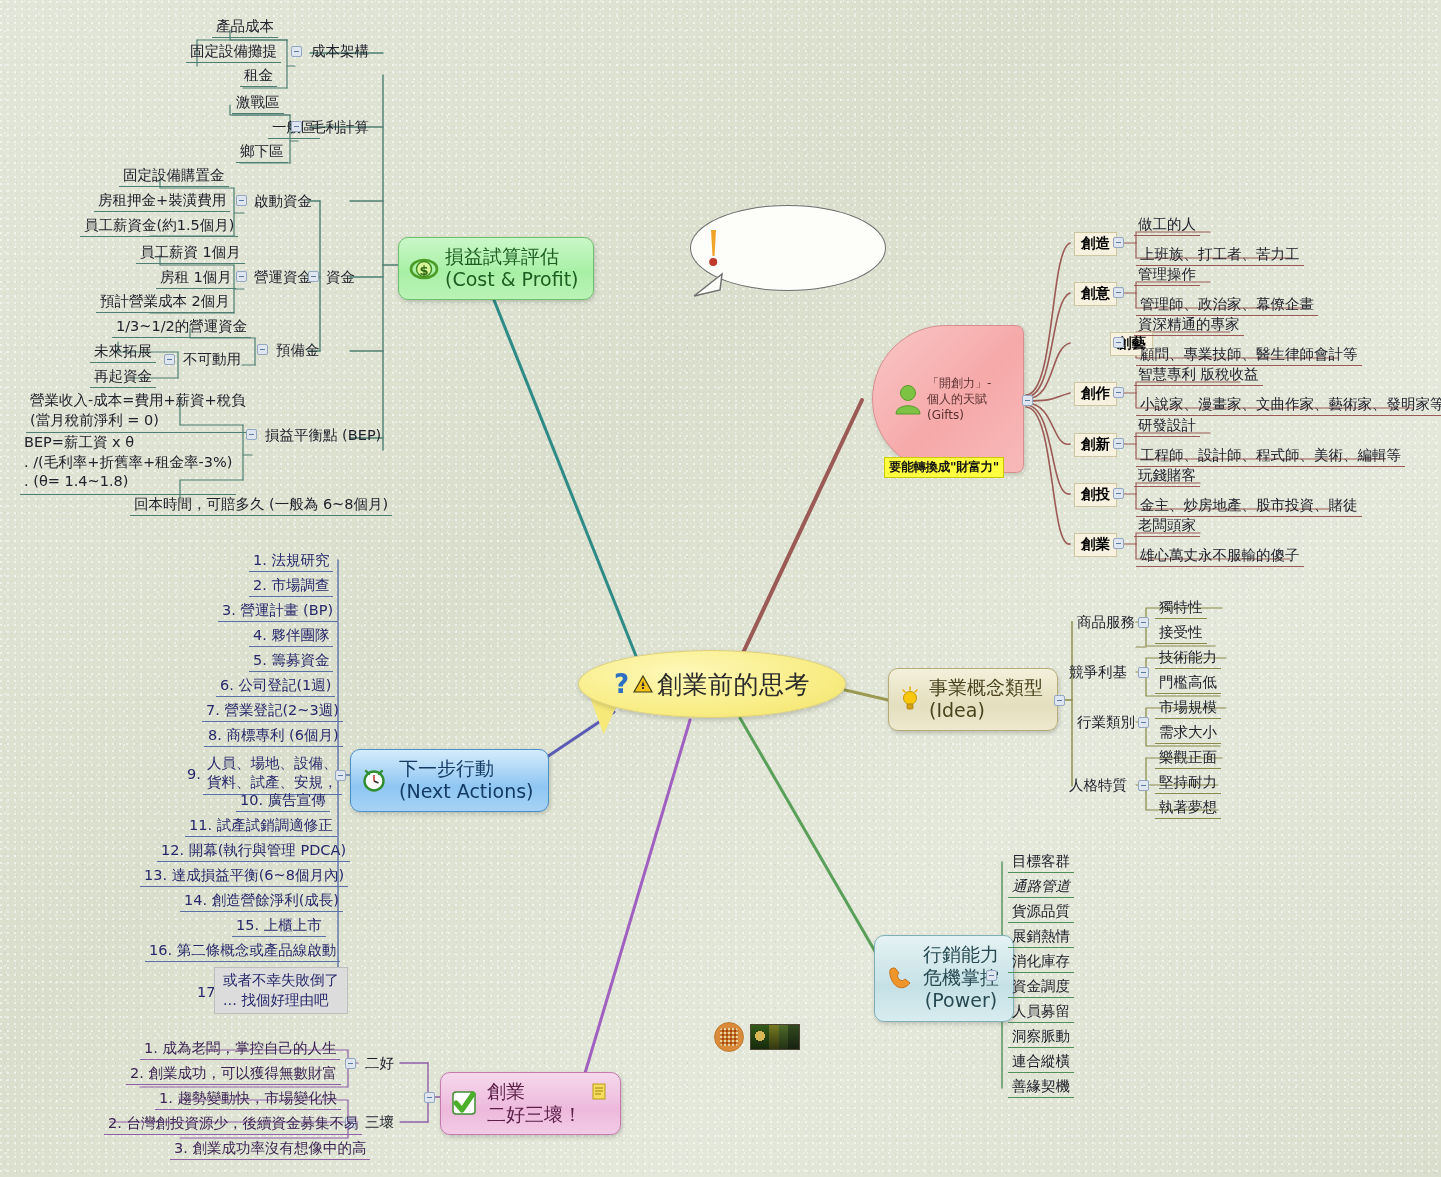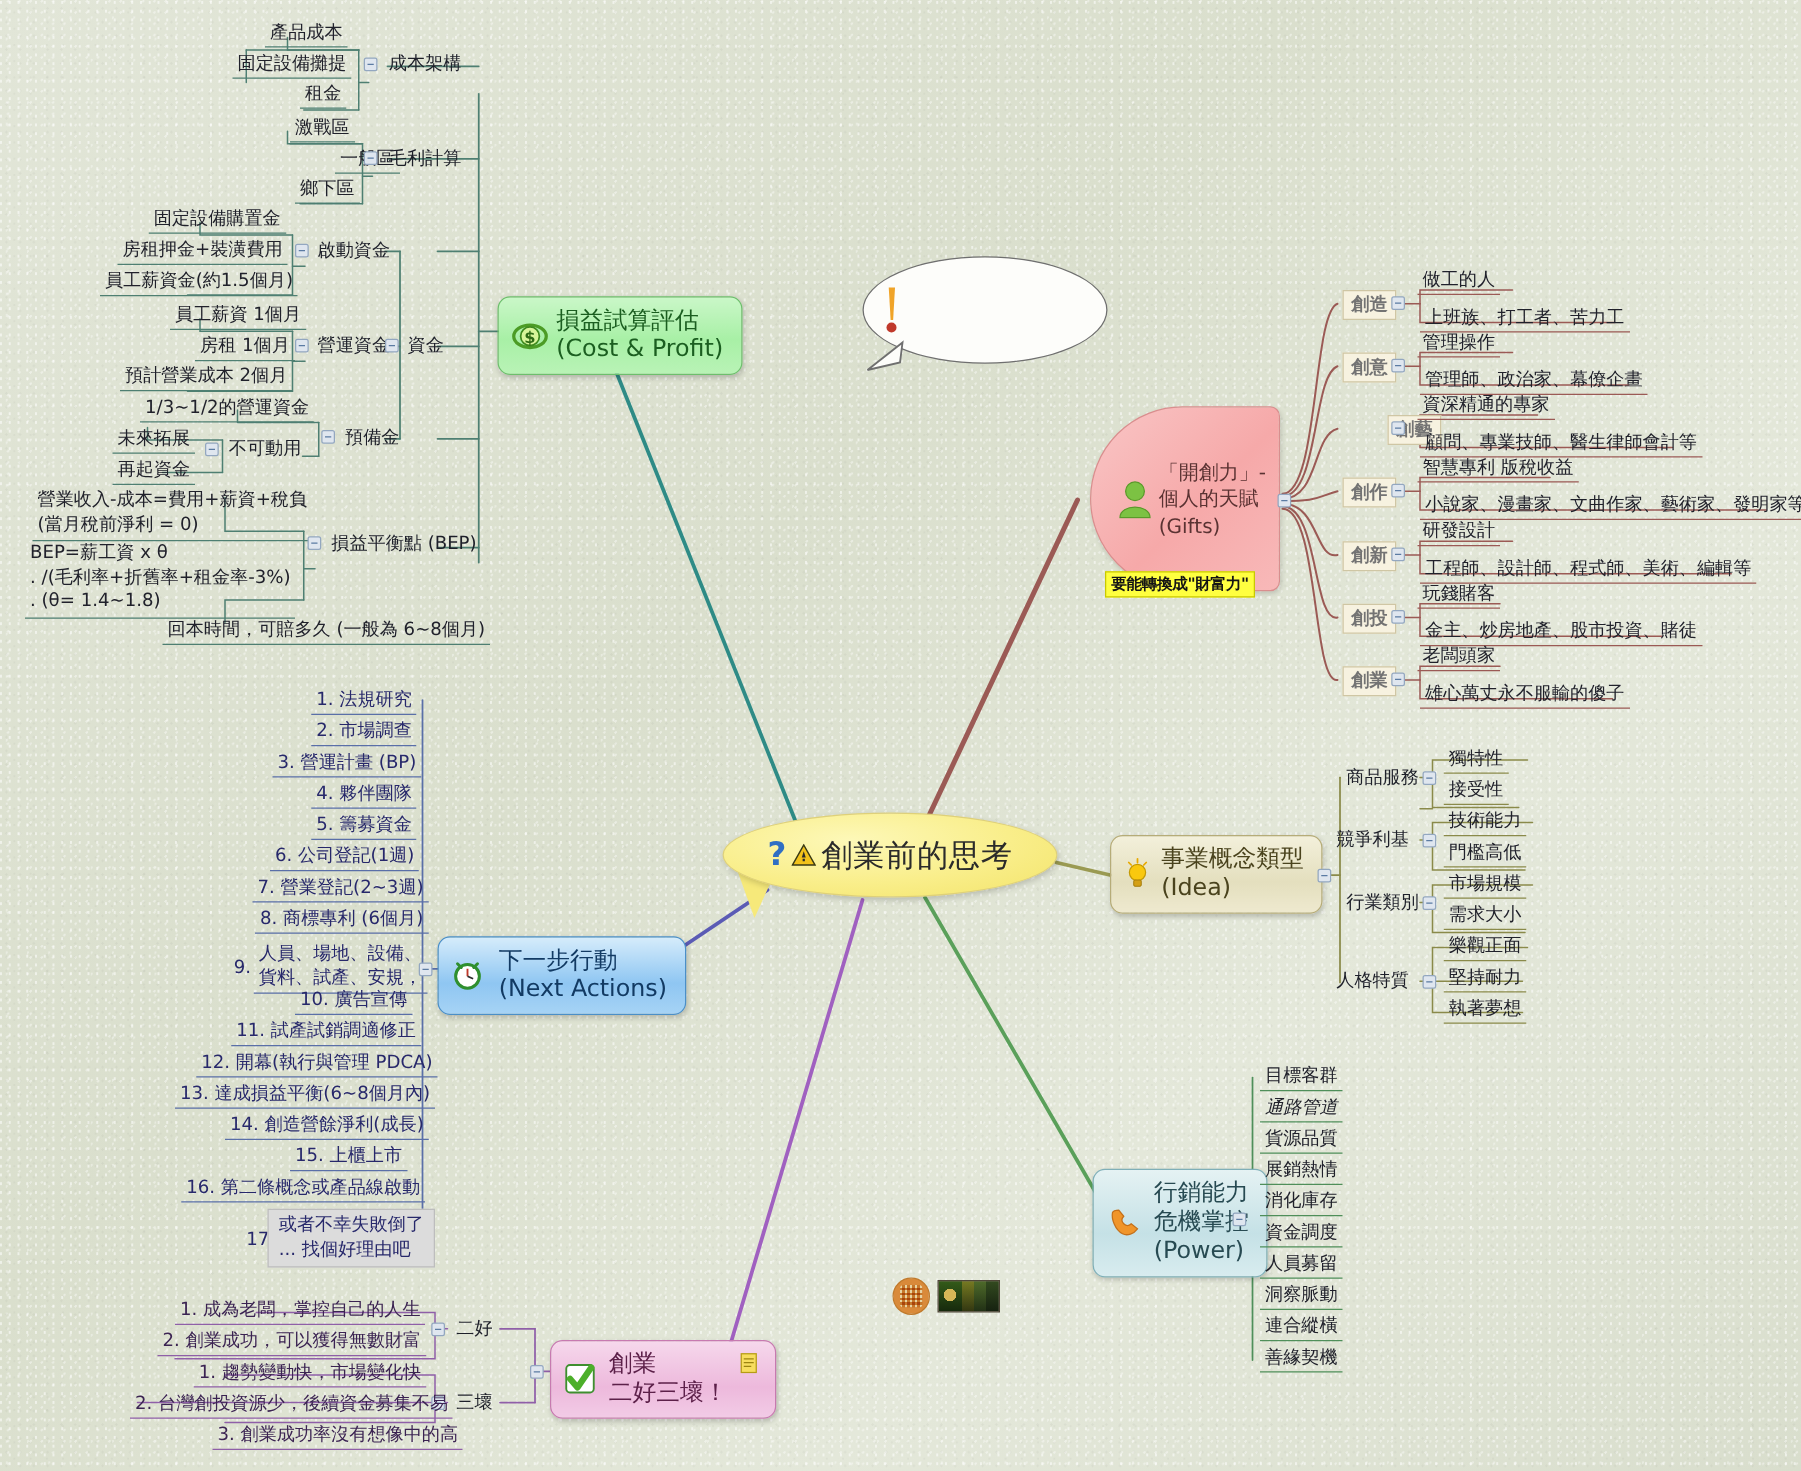--- a/index.html
+++ b/index.html
@@ -109,21 +109,21 @@
     left: 872px; top: 325px;
     width: 152px; height: 148px;
     background: linear-gradient(135deg, #f9c6c6 0%, #f6a9a9 55%, #f8b9b9 100%);
     border: 1px solid #d98e8e;
     border-radius: 76px 8px 8px 76px;
     display: flex; align-items: center; gap: 4px;
     padding-left: 20px;
     box-shadow: 1px 2px 4px rgba(0,0,0,0.15);
   }
   .gift-node .gtext {
-    font-size: 16px; color: #5a3232; line-height: 1.35;
+    font-size: 12px; color: #5a3232; line-height: 1.35;
     display: flex; flex-direction: column;
   }
 
   
   .root {
     position: absolute;
     left: 578px; top: 650px;
     width: 268px; height: 68px;
     background: radial-gradient(ellipse at 38% 32%, #fdf8b8 0%, #f9ee8a 55%, #f3e46a 100%);
     border: 1px solid #ded07a;
@@ -178,21 +178,21 @@
     letter-spacing: -0.3px;
   }
 
   
   .gift-label {
     position: absolute;
     background: #f7f2e0;
     border: 1px solid #cfc6a4;
     font-size: 14.5px;
     font-weight: bold;
-    color: #737373;
+    color: #000000;
     padding: 1px 6px 2px;
   }
 
   
   .gray-box {
     background: #dcdcdc;
     border: 1px solid #bdbdbd;
   }
 
   
@@ -562,21 +562,21 @@
   <div class="toggle" style="left:1138px; top:717px;"></div>
   <div class="node leaf" style="left:1155px; top:698px; border-bottom:1px solid #8a8a4a;">市場規模</div>
   <div class="node leaf" style="left:1155px; top:723px; border-bottom:1px solid #8a8a4a;">需求大小</div>
 
   <div class="node mid" style="left:1065px; top:776px;">人格特質</div>
   <div class="toggle" style="left:1138px; top:780px;"></div>
   <div class="node leaf" style="left:1155px; top:748px; border-bottom:1px solid #8a8a4a;">樂觀正面</div>
   <div class="node leaf" style="left:1155px; top:773px; border-bottom:1px solid #8a8a4a;">堅持耐力</div>
   <div class="node leaf" style="left:1155px; top:798px; border-bottom:1px solid #8a8a4a;">執著夢想</div>
 
-  <div class="topic topic-power" style="left:874px; top:935px; flex-direction:row;">
+  <div class="topic topic-power" style="left:874px; top:935px; flex-direction:row;text-align:center;">
     <span class="icon icon-phone">
       <svg viewBox="0 0 30 26" width="30" height="26">
         <path d="M5 5 C4 10 7 19 13 22 C17 24 22 22 25 18 L20 14 C18 16 16 16 14 14 C12 12 12 10 14 8 L10 3 C8 3 6 3 5 5 Z" fill="#f0952a" stroke="#c4701a" stroke-width="1"></path>
       </svg>
     </span>
     <span class="ttext">
       <span>行銷能力</span>
       <span>危機掌控</span>
       <span>(Power)</span>
     </span>

